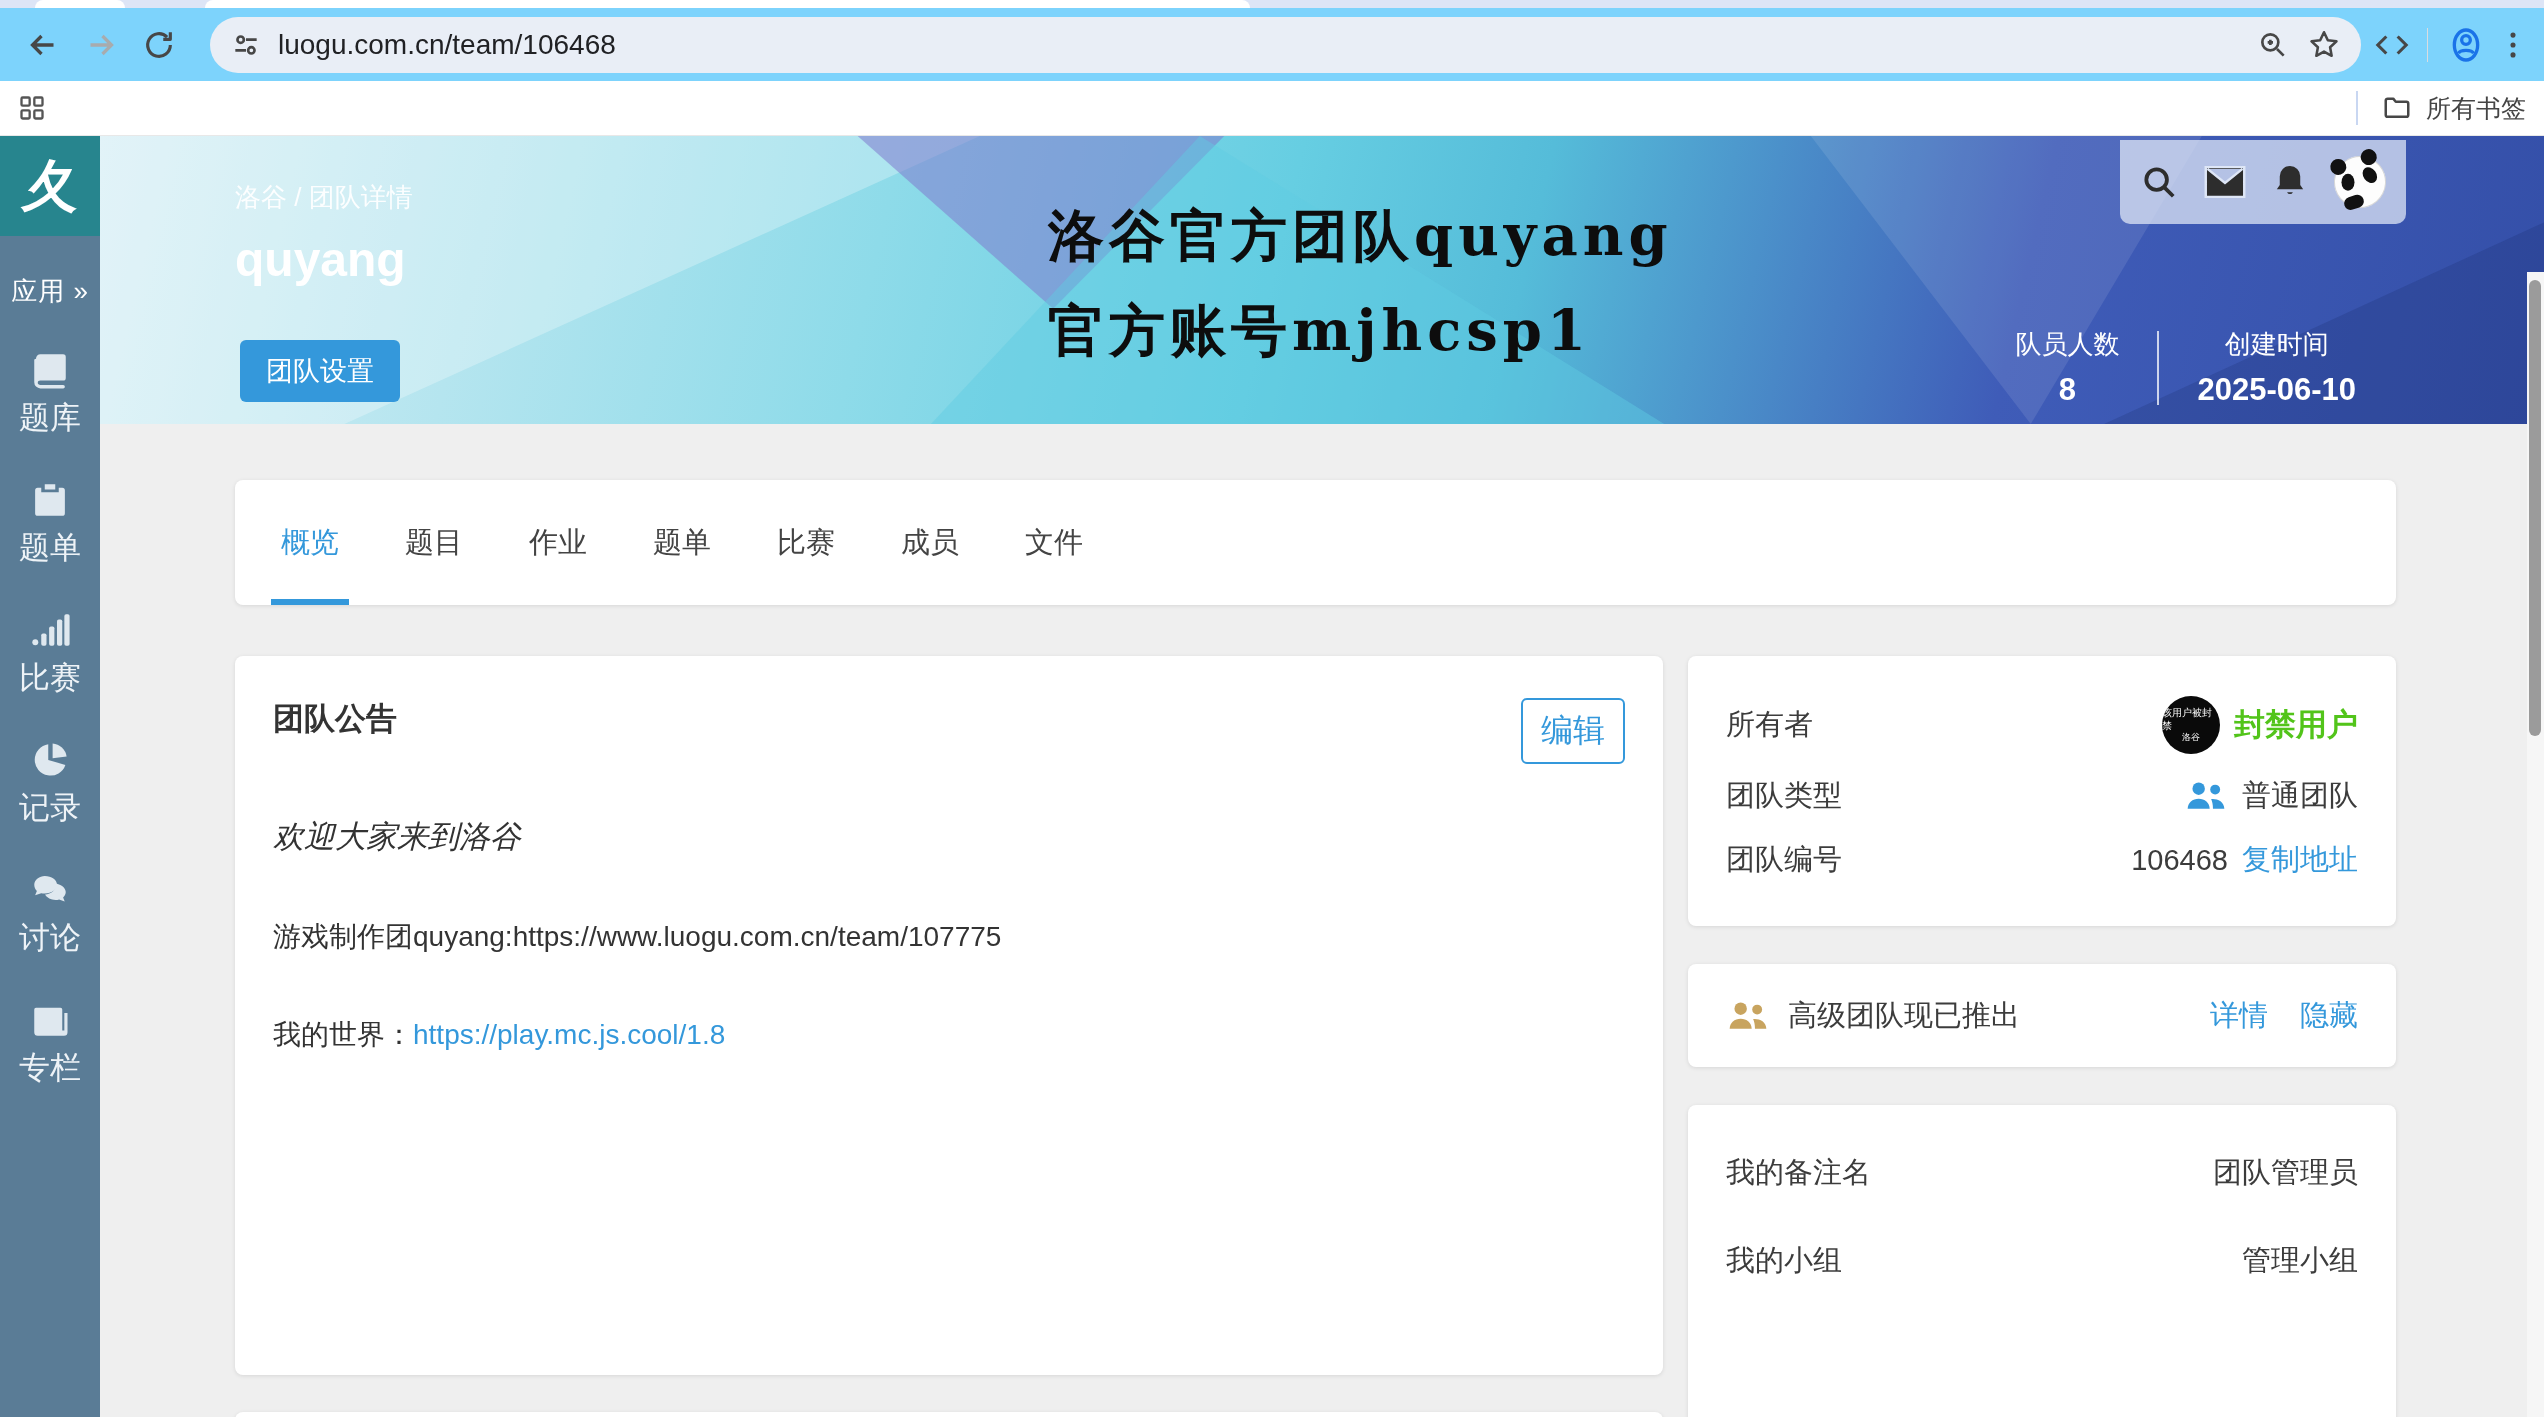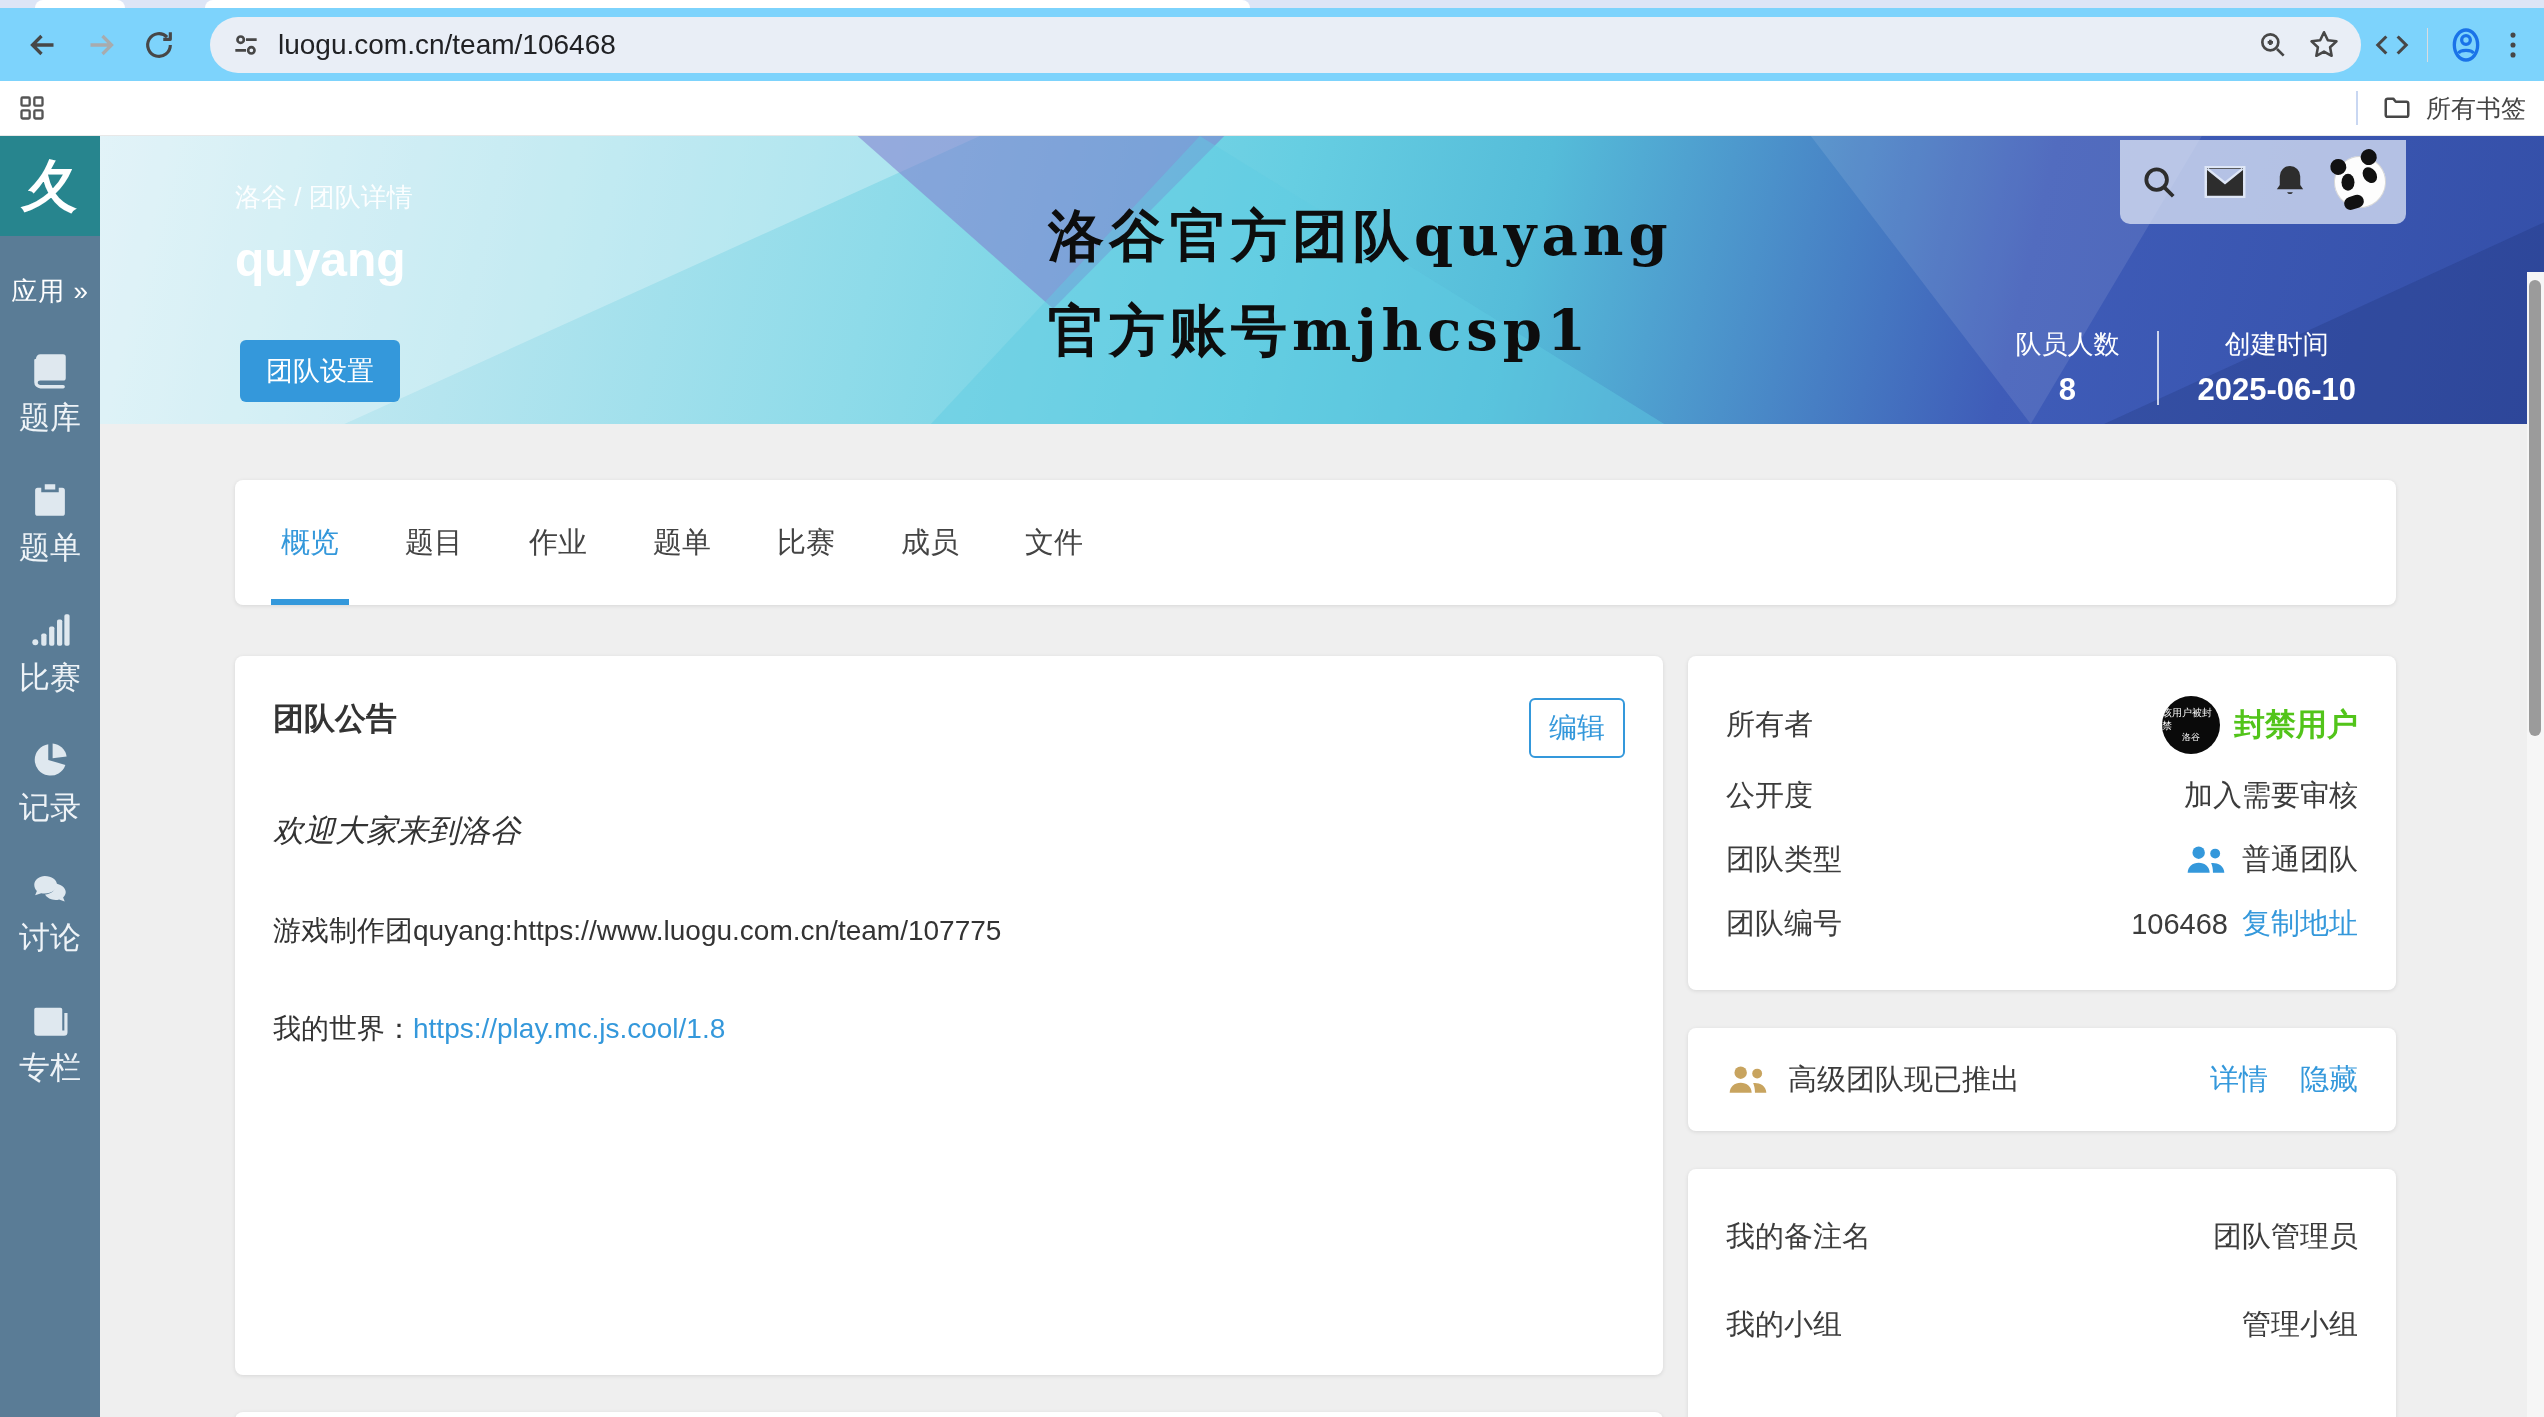--- a/index.html
+++ b/index.html
@@ -76,21 +76,21 @@
   .tab.active { color:#3498db; }
   .tab.active::after { content:""; position:absolute; left:-6px; right:-6px; bottom:0; height:6px; background:#3498db; }
 
   .cols { display:flex; gap:25px; align-items:flex-start; }
   .col-main { width:1428px; flex:0 0 auto; }
   .col-side { flex:1; }
 
   .ann-card { min-height:719px; padding:42px 38px; position:relative; }
   .ann-head { display:flex; align-items:flex-start; }
   .ann-title { font-size:31px; font-weight:bold; color:#333; }
-  .edit-btn { margin-left:auto; background:#fff; border:2px solid #3498db; color:#3498db; font-size:28px;
+  .edit-btn { margin-left:auto; background:#fff; border:2px solid #3498db; color:#3498db; font-size:32px;
               padding:9px 18px; border-radius:6px; cursor:pointer; font-family:"Liberation Sans", sans-serif; }
   .ann-welcome { font-size:31px; font-weight:normal; font-style:italic; color:#333; margin-top:52px; }
   .ann-line { font-size:28px; color:#333; margin-top:60px; }
   .ann-line a { color:#3498db; text-decoration:none; }
 
   .stub-card { height:30px; border-radius:8px 8px 0 0; margin-top:37px; box-shadow:0 1px 4px rgba(0,0,0,.10); background:#fff; }
 
   .info-card { padding:40px 38px 44px; display:flex; flex-direction:column; gap:20px; }
   .irow { display:flex; align-items:center; font-size:29px; color:#3c3c3c; min-height:44px; }
   .irow .right { margin-left:auto; display:flex; align-items:center; gap:14px; }
@@ -329,24 +329,20 @@
             <span>所有者</span>
             <span class="right">
               <span class="owner-avatar">
                 <span class="t1">该用户被封禁</span>
                 <span class="t2">洛谷</span>
               </span>
               <span class="banned">封禁用户</span>
             </span>
           </div>
           <div class="irow">
-            <span>公开度</span>
-            <span class="right">加入需要审核</span>
-          </div>
-          <div class="irow">
             <span>团队类型</span>
             <span class="right">
               <svg width="44" height="34" viewBox="0 0 24 18" fill="#3498db">
                   <circle cx="8" cy="5" r="3.4"></circle>
                   <path d="M2 16c0-3.3 2.7-5.5 6-5.5s6 2.2 6 5.5z"></path>
                   <circle cx="17" cy="5.5" r="2.7"></circle>
                   <path d="M14.8 10.7c3-.4 7.2 1.2 7.2 5.3h-6.2c0-2.2-.4-3.9-1-5.3z"></path>
                 </svg>
               <span>普通团队</span>
             </span>

